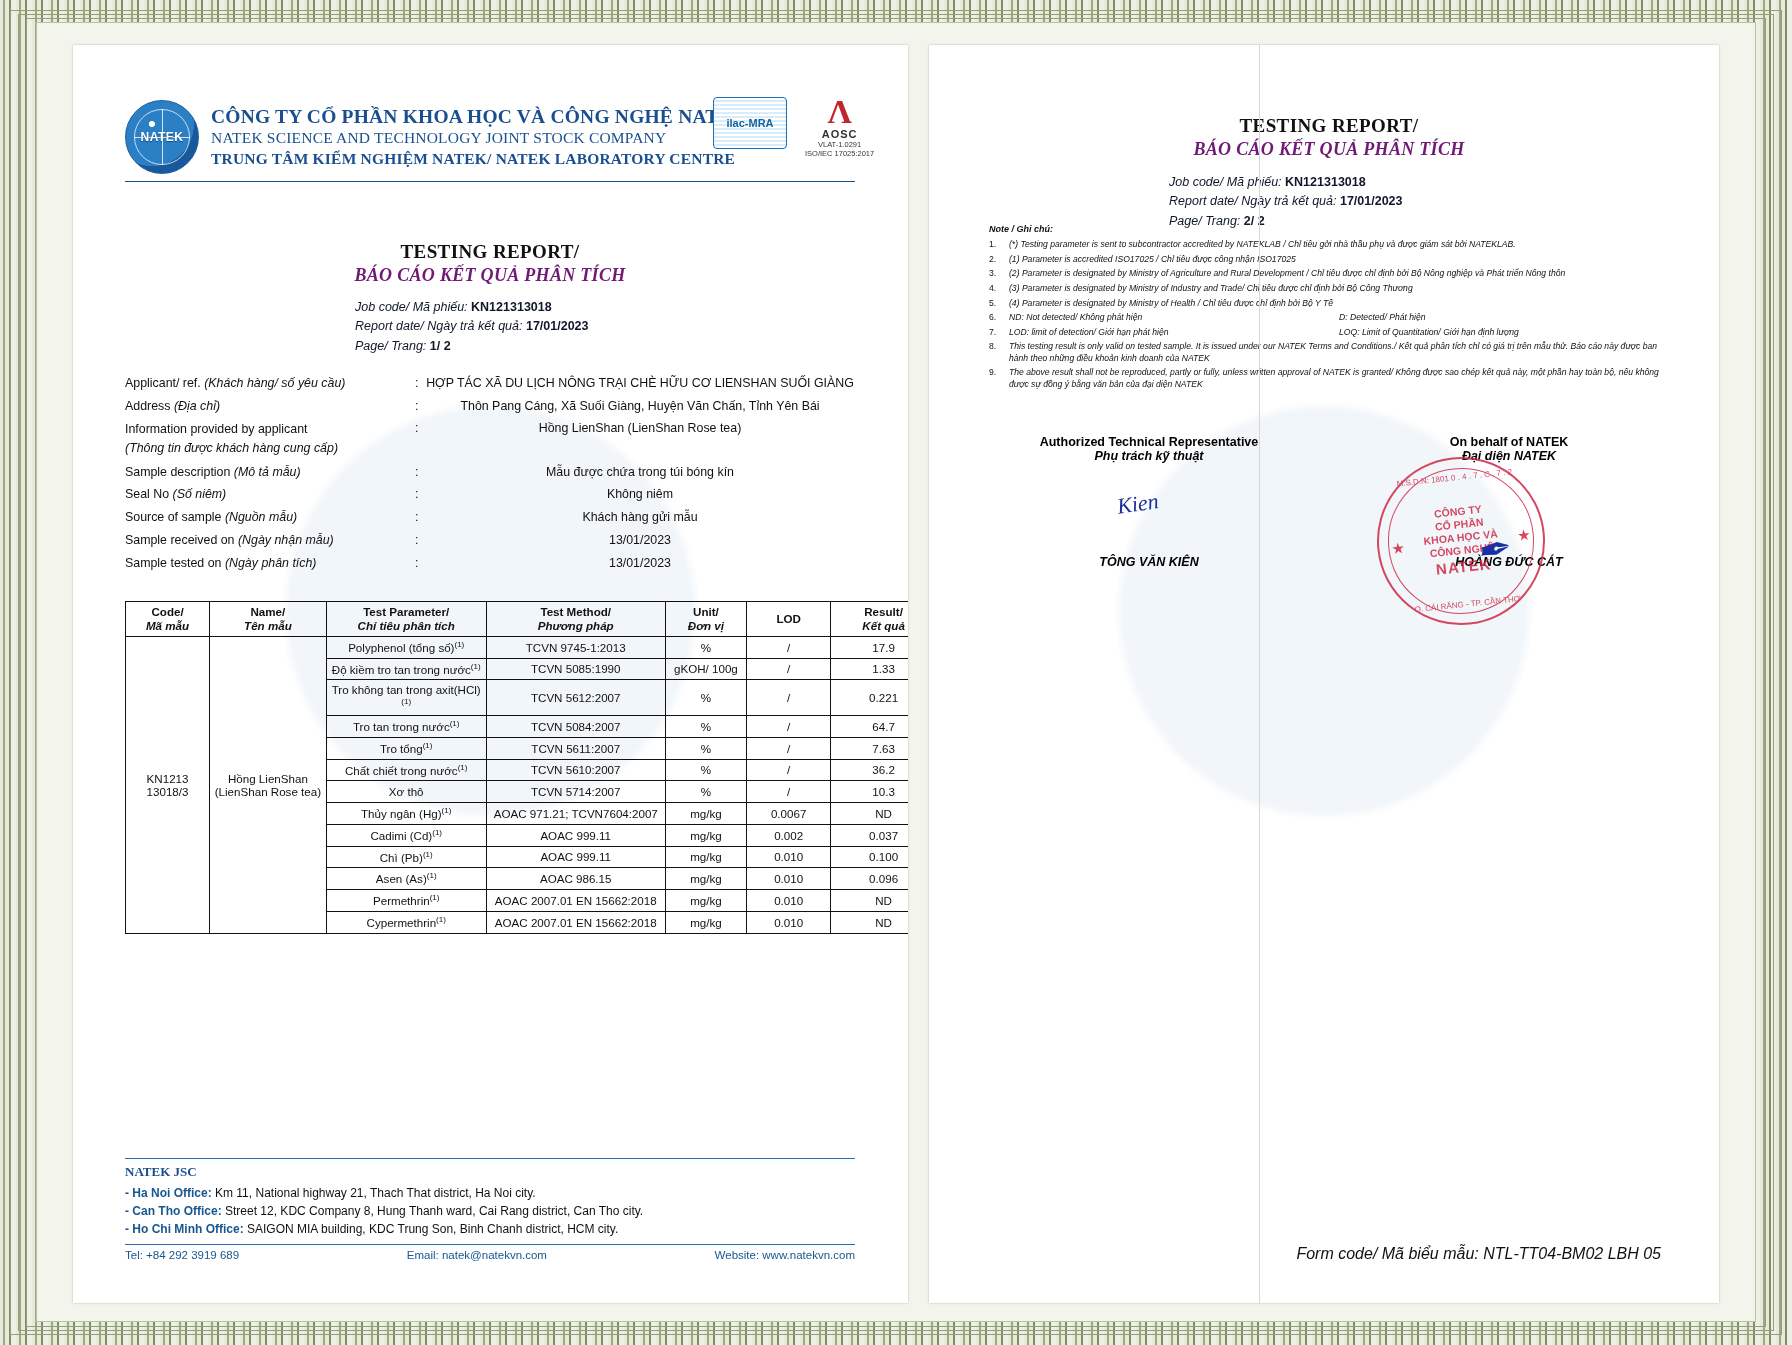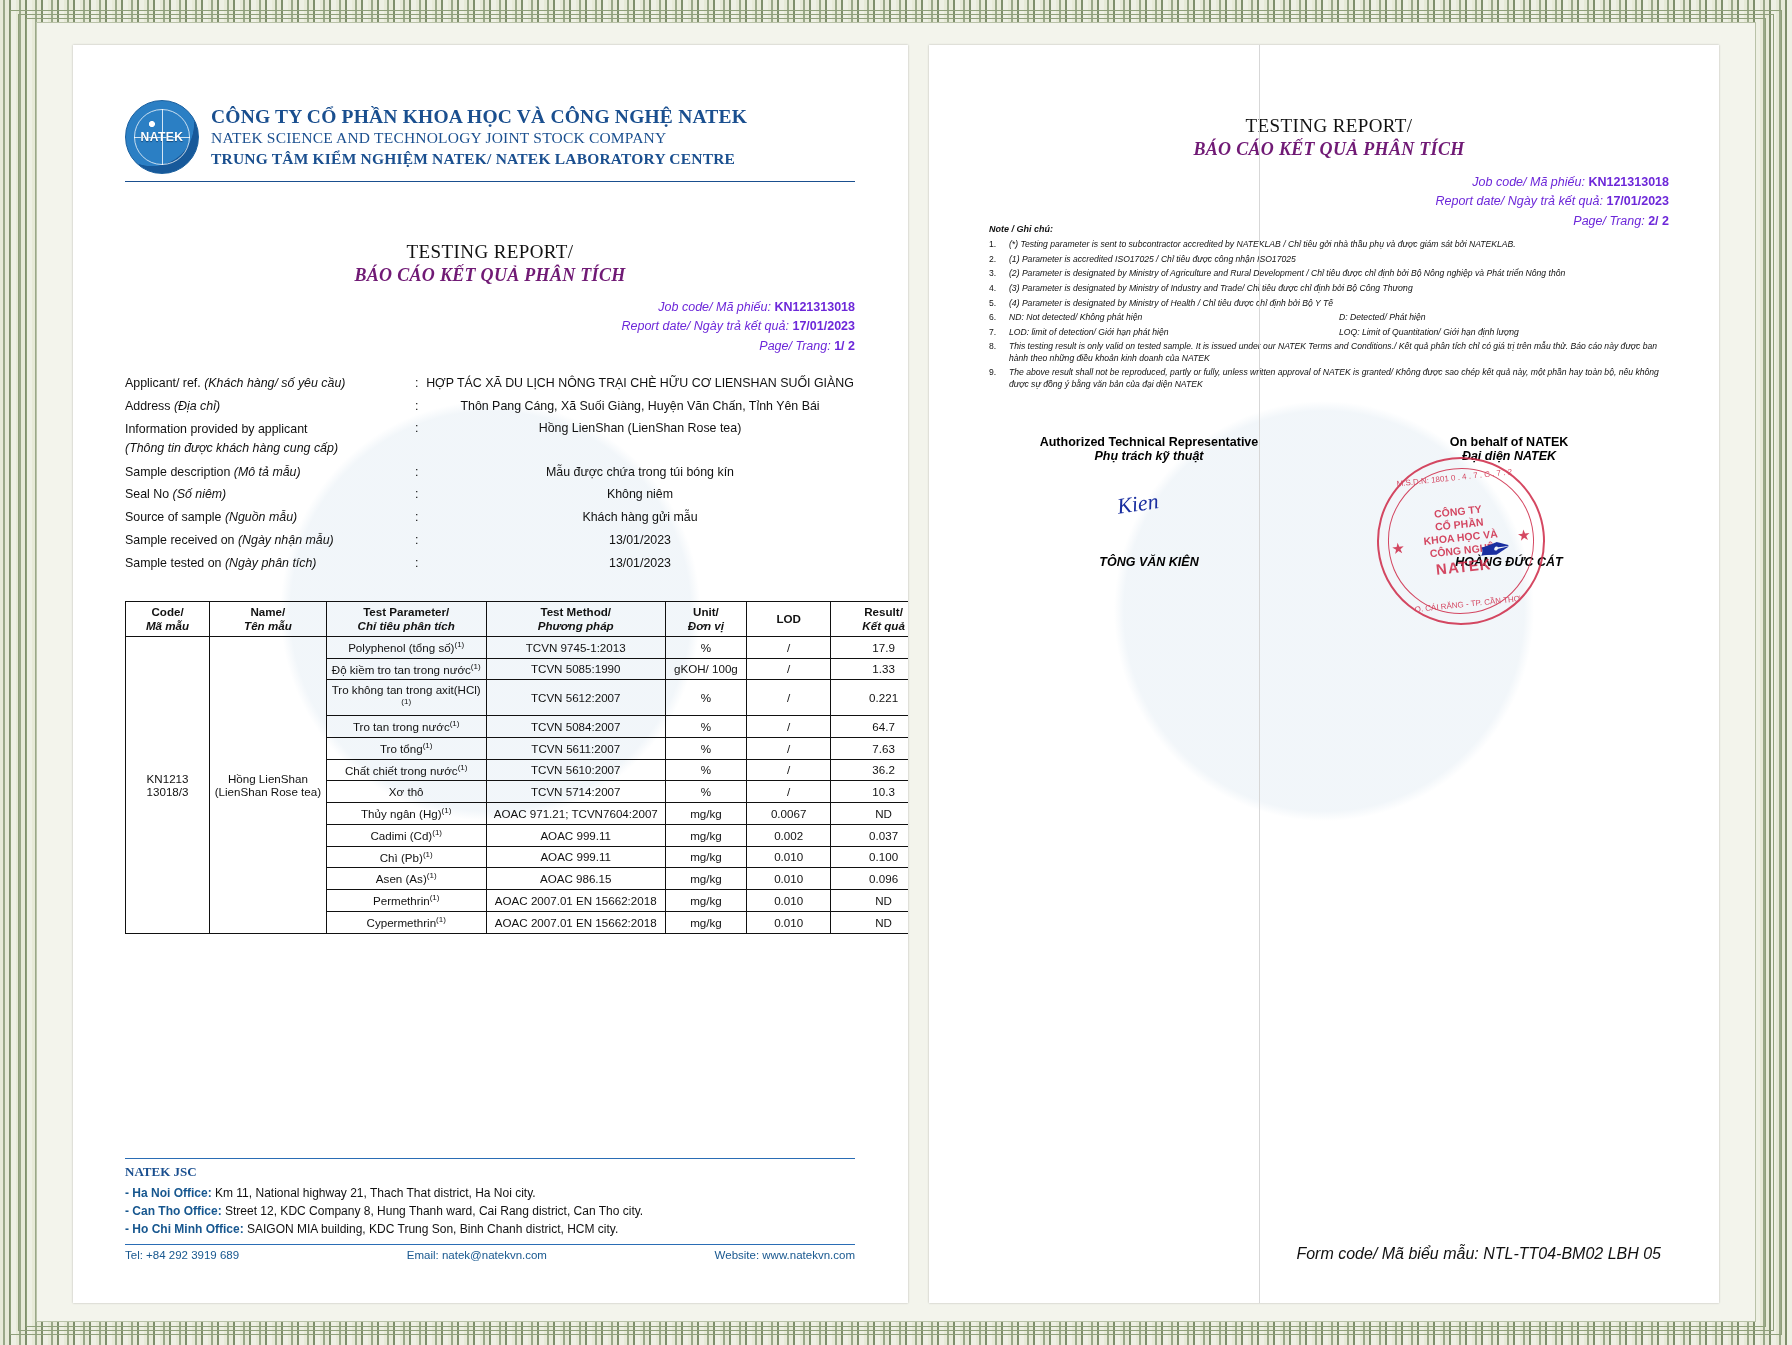--- a/index.html
+++ b/index.html
@@ -90,24 +90,24 @@
     font-size:11px; font-weight:bold; color:#15639f; font-family:"Liberation Sans", sans-serif;
   }
   .aosc { text-align:center; }
   .aosc .mark { font-size:34px; color:#c0262d; font-weight:bold; line-height:.9; font-family:"Liberation Serif", serif;}
   .aosc .t { font-size:11px; letter-spacing:1px; color:#333; font-weight:bold;}
   .aosc .s { font-size:7.5px; color:#333; }
   .hline { position:absolute; left:52px; top:136px; width:730px; border-top:1.5px solid #1a4f8f; }
 
   
   .rpt-title { position:absolute; text-align:center; }
-  .rpt-title .t1 { font-family:"Liberation Serif", serif; font-weight:normal; font-size:19px; color:#111; letter-spacing:.4px;}
+  .rpt-title .t1 { font-family:"Liberation Serif", serif; font-weight:bold; font-size:19px; color:#111; letter-spacing:.4px;}
   .rpt-title .t2 { font-family:"Liberation Serif", serif; font-weight:bold; font-style:italic; font-size:18px; color:#701a75; margin-top:2px; letter-spacing:.3px;}
 
-  .meta { position:absolute; text-align:right; font-size:12.5px; color:#6d28d9; line-height:1.55; }
+  .meta { position:absolute; font-size:12.5px; color:#0f172a; line-height:1.55; }
   .meta i { font-style:italic; }
   .meta b { font-weight:bold; }
 
   
   .info { position:absolute; left:52px; top:330px; width:730px; font-size:12.4px; color:#111; }
   .info .row { display:flex; margin-bottom:6px; line-height:1.35; }
   .info .k { width:290px; flex:0 0 290px; }
   .info .k i { font-style:italic;text-align:center; }
   .info .c { width:10px; flex:0 0 10px; }
   .info .v { flex:1;text-align:center; }
@@ -182,20 +182,33 @@
         <div class="merid"></div>
         <div class="lname">NATEK</div>
       </div>
       <div class="company">
         <div class="l1">CÔNG TY CỔ PHẦN KHOA HỌC VÀ CÔNG NGHỆ NATEK</div>
         <div class="l2">NATEK SCIENCE AND TECHNOLOGY JOINT STOCK COMPANY</div>
         <div class="l3">TRUNG TÂM KIỂM NGHIỆM NATEK/ NATEK LABORATORY CENTRE</div>
       </div>
     </div>
 
+    <div class="accred" style="position:absolute; left:640px; top:52px;">
+      <div class="ilac">
+        <div class="disc">
+            <span>ilac-MRA</span>
+          </div>
+      </div>
+      <div class="aosc">
+        <div class="mark">Λ</div>
+        <div class="t">AOSC</div>
+        <div class="s">VLAT-1.0291</div>
+        <div class="s">ISO/IEC 17025:2017</div>
+      </div>
+    </div>
     <div class="hline"></div>
 
     <div class="rpt-title" style="left:52px; top:196px; width:730px;">
       <div class="t1">TESTING REPORT/</div>
       <div class="t2">BÁO CÁO KẾT QUẢ PHÂN TÍCH</div>
     </div>
 
     <div class="meta" style="left:282px; top:253px; width:500px;">
       <div><i>Job code/ Mã phiếu:</i>
            <b>KN121313018</b></div>

